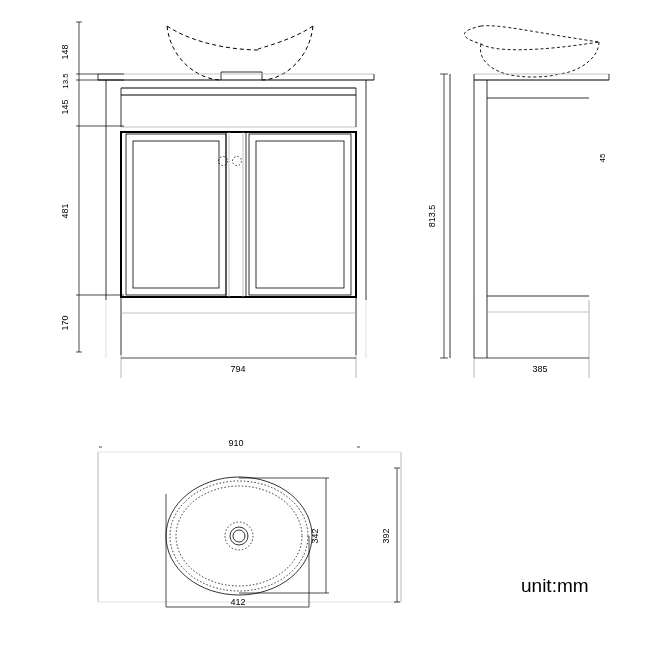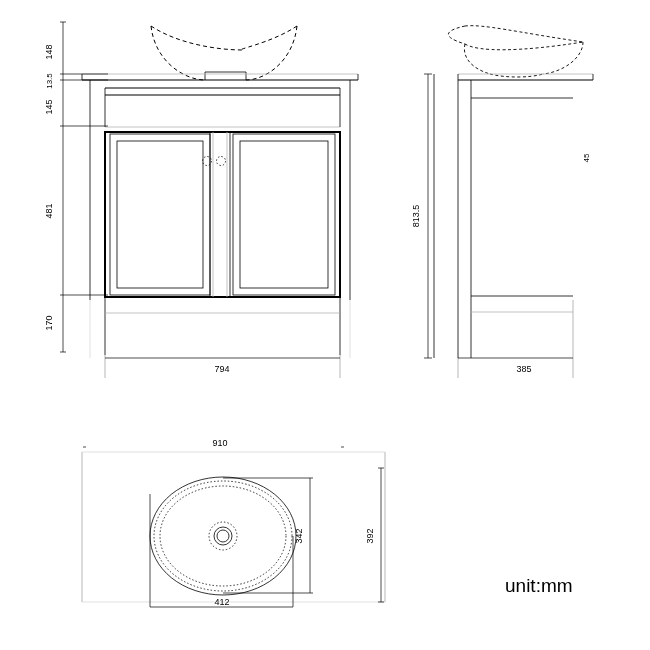--- a/index.html
+++ b/index.html
@@ -9,21 +9,21 @@
   }
   body {
     width: 650px;
     height: 650px;
     font-family: "Liberation Sans", sans-serif;
     overflow: hidden;
     position: relative;
   }
   #drawing-root {
     position: absolute;
-    left: 0;
+    left: 16px;
     top: 0;
     width: 537px;
     height: 650px;
   }
   svg#cad {
     display: block;
     width: 650px;
     height: 650px;
   }
   .dim-text {

